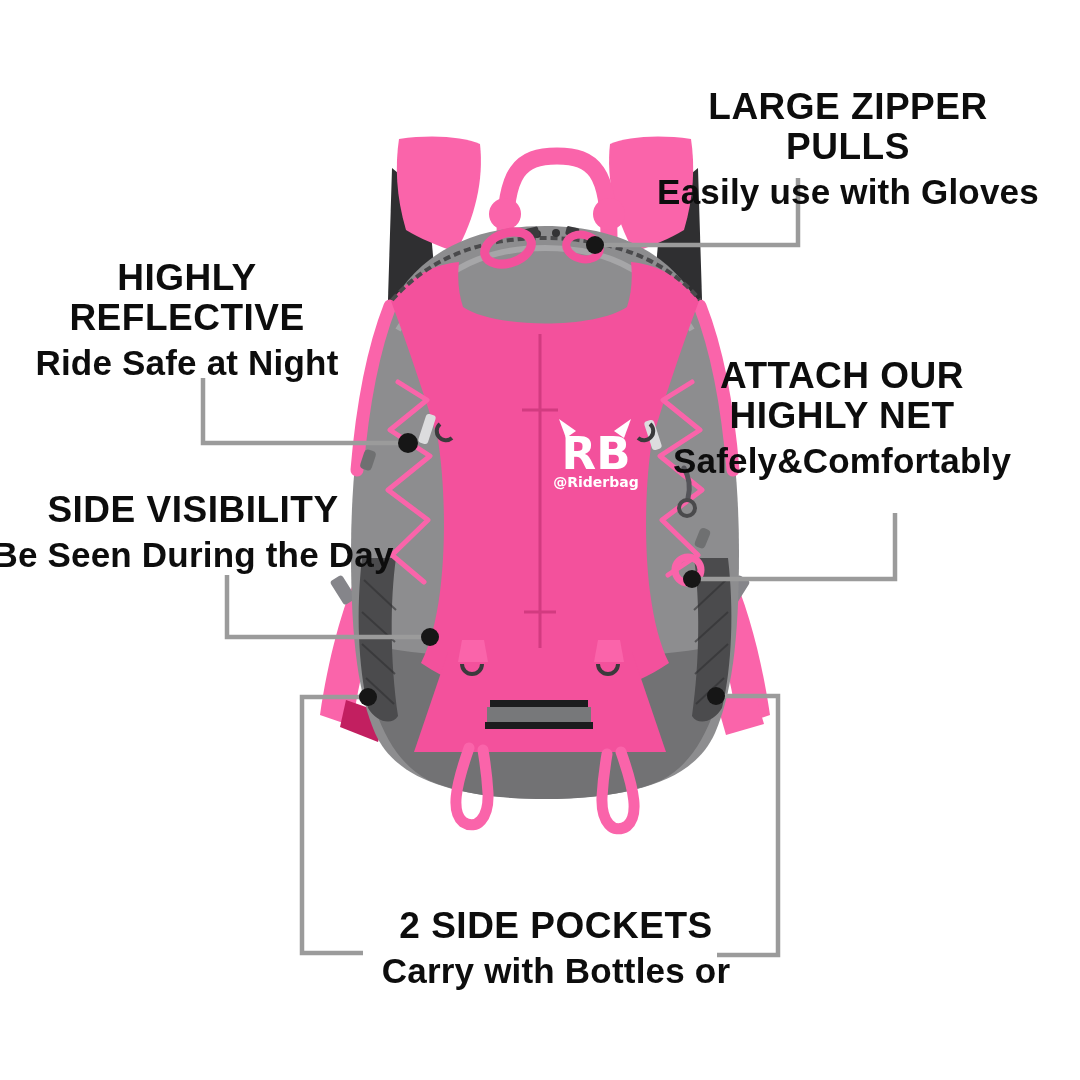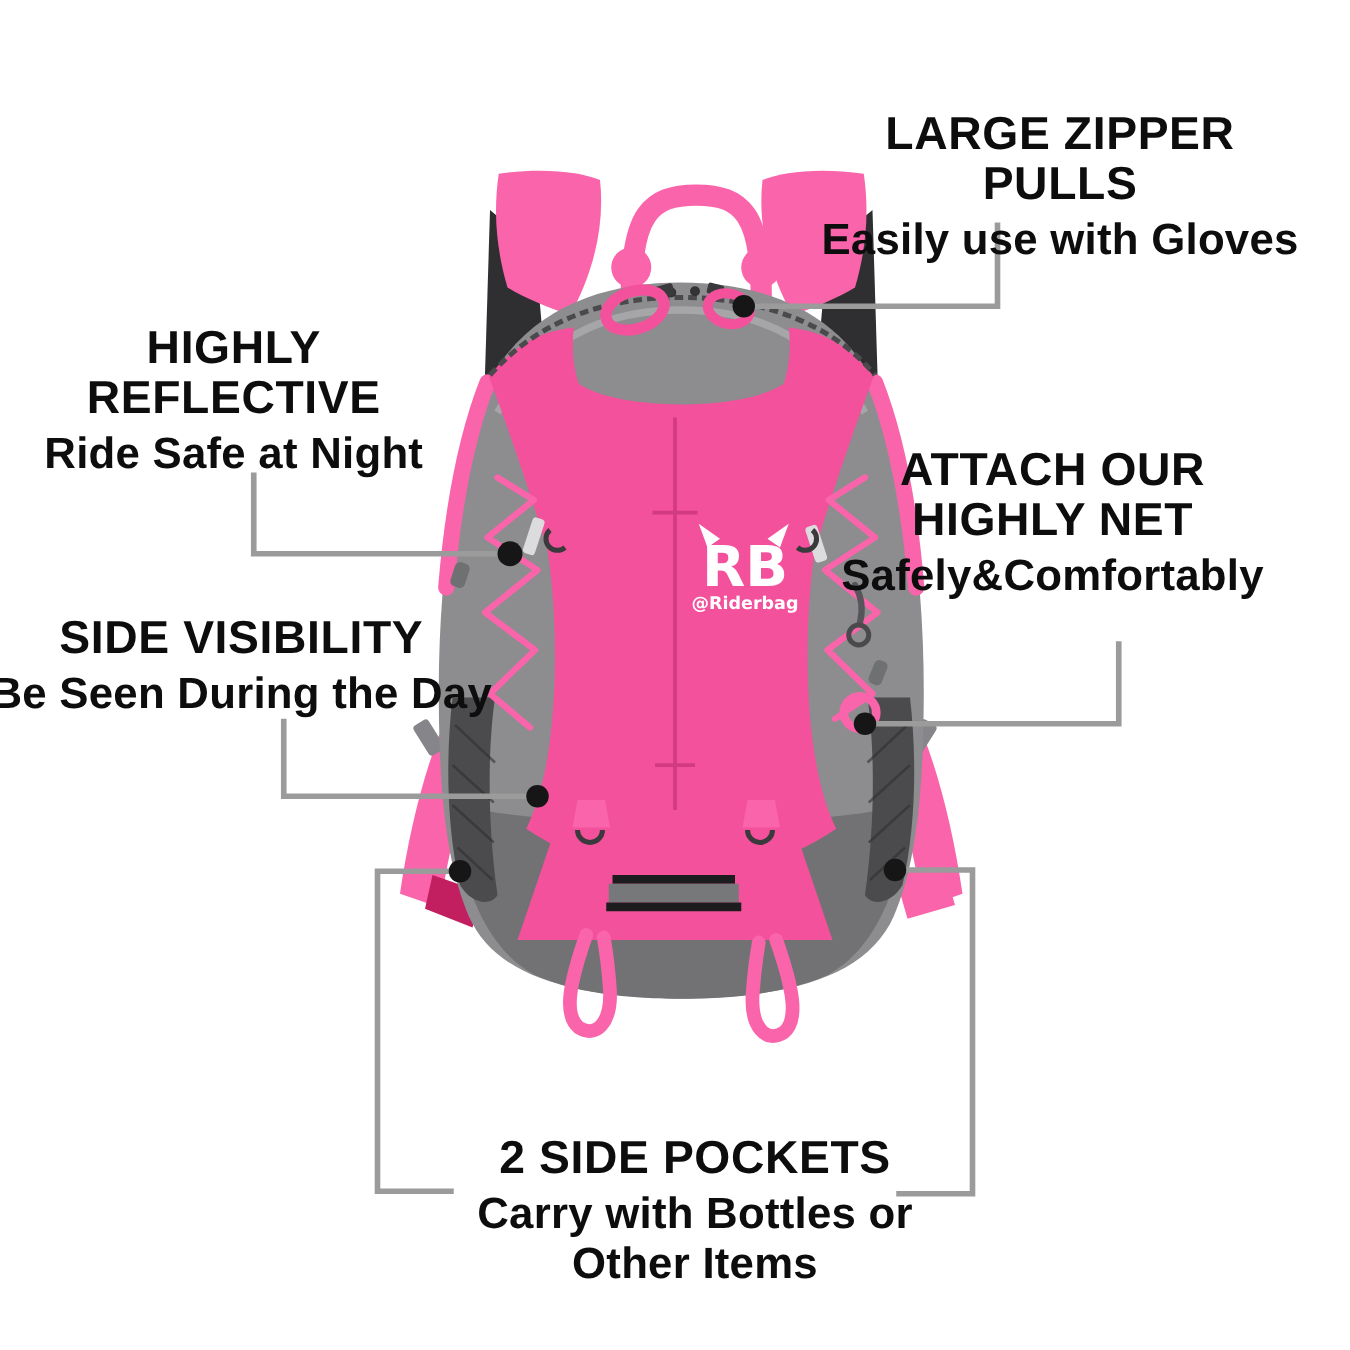--- a/index.html
+++ b/index.html
@@ -223,17 +223,16 @@
       <div>Safely&amp;Comfortably</div>
     </div>
   </div>
 
   <div class="callout" style="left:556px;top:906px;">
     <div class="title">
       <div>2 SIDE POCKETS</div>
     </div>
     <div class="subtitle">
       <div>Carry with Bottles or</div>
-      <div>Other Items</div>
     </div>
   </div>
 
 </div>
 
 </body></html>

